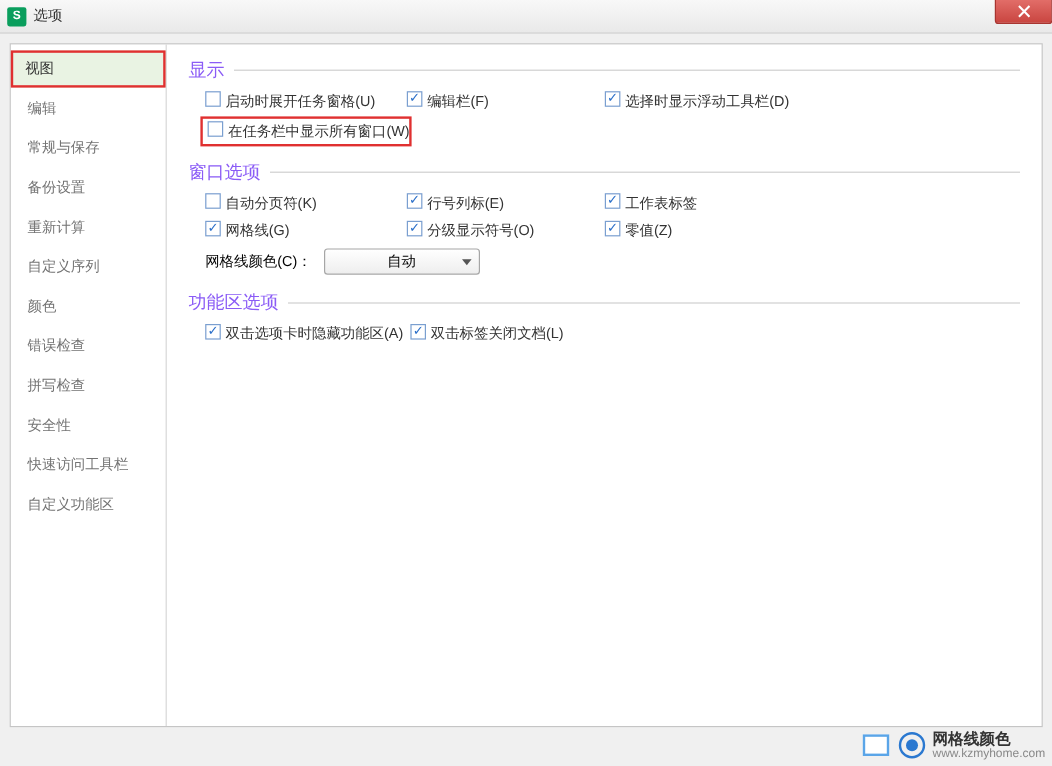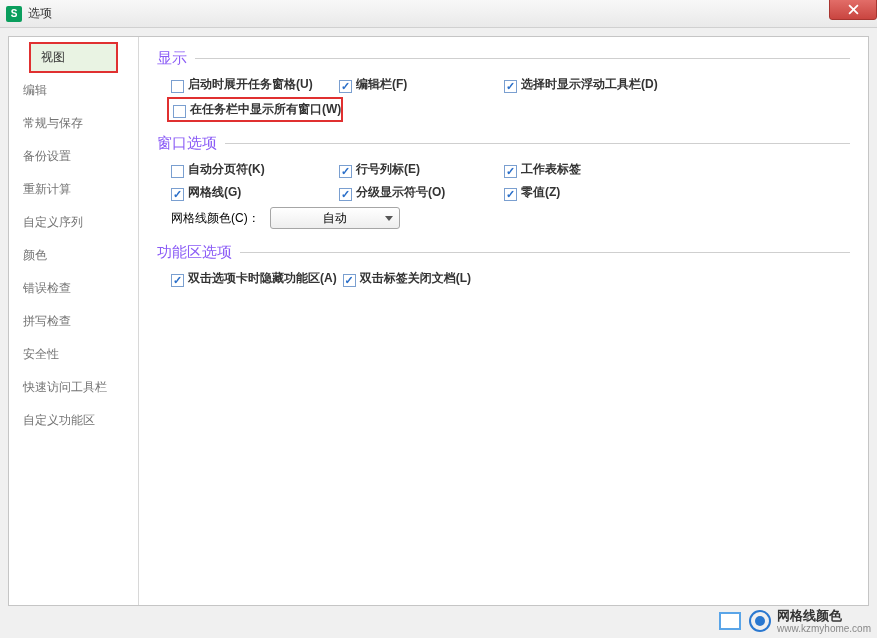--- a/index.html
+++ b/index.html
@@ -63,21 +63,21 @@
     }
     .sidebar-item {
       padding: 8px 14px;
       cursor: pointer;
       color: #737373;
     }
     .sidebar-item.active {
       background: #e9f3e3;
       color: #333;
       border: 2px solid #e03030;
-      margin: 1px 20px;
+      margin: 1px 0;
       padding: 5px 10px;
     }
     .main {
       flex: 1;
       padding: 12px 18px;
     }
     fieldset {
       border: none;
       border-top: 1px solid #cfcfcf;
       margin-bottom: 14px;
@@ -89,24 +89,23 @@
       font-size: 15px;
     }
     .options-grid {
       display: grid;
       grid-template-columns: 168px 165px 200px;
       gap: 6px 0;
       padding-left: 14px;
     }
     .opt {
       display: flex;
-      align-items: flex-end;
+      align-items: flex-start;
       gap: 4px;
       white-space: nowrap;
-      font-weight: bold;
     }
     .chk-box {
       width: 13px; height: 13px;
       border: 1px solid #7a9fd0;
       background: #fff;
       display: inline-flex;
       align-items: center;
       justify-content: center;
       flex-shrink: 0;
     }

